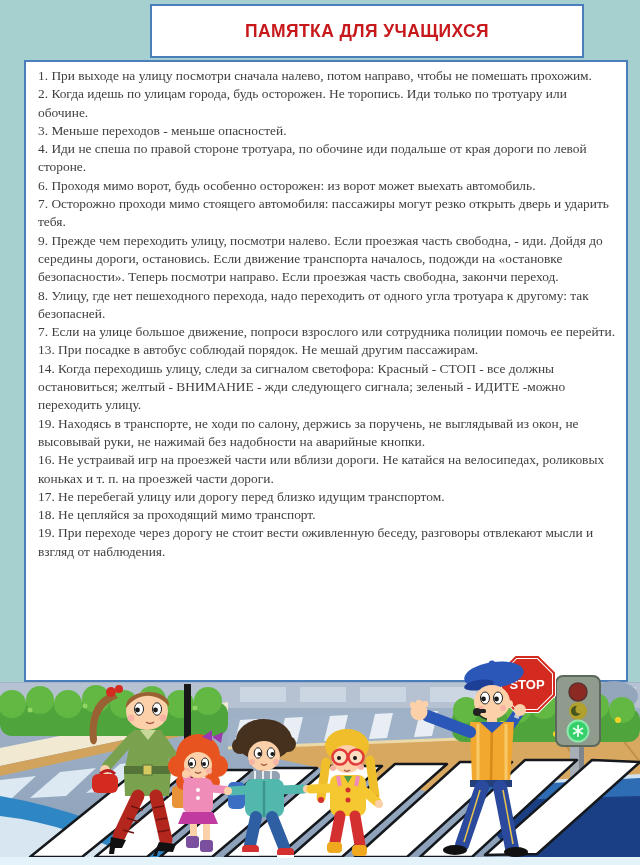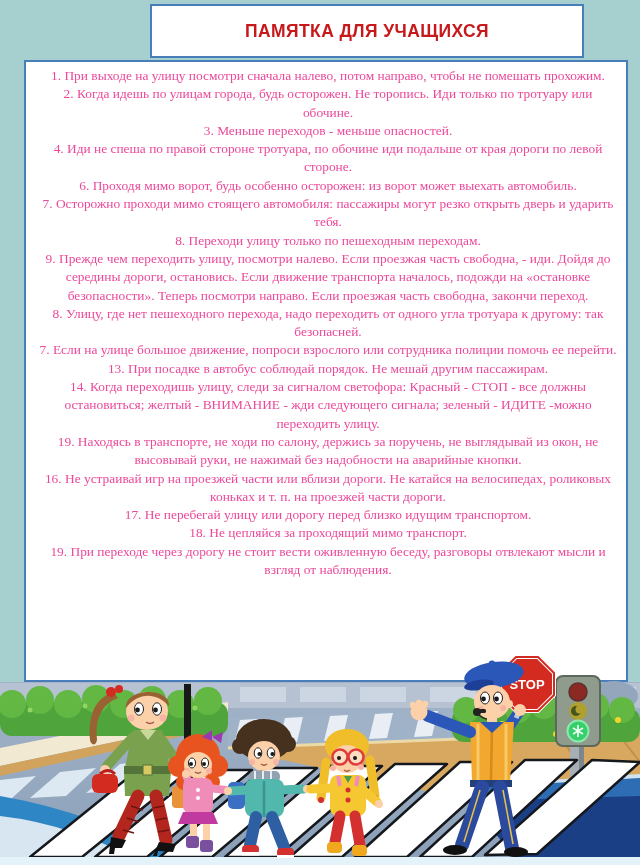--- a/index.html
+++ b/index.html
@@ -21,21 +21,21 @@
     font-weight:bold;font-size:17.5px;line-height:1.3;
     color:#c7191c;letter-spacing:.4px;white-space:nowrap;
   }
   .rules-box{
     position:absolute;left:24px;top:60px;width:604px;height:622px;
     background:#ffffff;border:2px solid #4a7ebb;box-sizing:border-box;
     padding:5px 8px 0 12px;
     z-index:1;
   }
   .rule{
-    margin:0;font-size:13.4px;line-height:18.3px;color:#ec4899;text-align:center;
+    margin:0;font-size:13.4px;line-height:18.3px;color:#404040;
   }
   .scene{
     position:absolute;left:0;top:640px;width:640px;height:225px;z-index:5;
   }
 </style>
 </head>
 <body>
 
 <div class="page">
 
@@ -43,21 +43,20 @@
     <div class="t">ПАМЯТКА  ДЛЯ УЧАЩИХСЯ</div>
   </div>
 
   <div class="rules-box">
     <p class="rule">1. При выходе на улицу посмотри сначала налево, потом направо, чтобы не помешать прохожим.</p>
     <p class="rule">2. Когда идешь по улицам города, будь осторожен. Не торопись. Иди только по тротуару или обочине.</p>
     <p class="rule">3. Меньше переходов - меньше опасностей.</p>
     <p class="rule">4. Иди не спеша по правой стороне тротуара, по обочине иди подальше от края дороги по левой стороне.</p>
     <p class="rule">6. Проходя мимо ворот, будь особенно осторожен: из ворот может выехать автомобиль.</p>
     <p class="rule">7. Осторожно проходи мимо стоящего автомобиля: пассажиры могут резко открыть дверь и ударить тебя.</p>
-    <p class="rule">8. Переходи улицу только по пешеходным переходам.</p>
     <p class="rule">9. Прежде чем переходить улицу, посмотри налево. Если проезжая часть свободна, - иди. Дойдя до середины дороги, остановись. Если движение транспорта началось, подожди на «остановке безопасности». Теперь посмотри направо. Если проезжая часть свободна, закончи переход.</p>
     <p class="rule">8. Улицу, где нет пешеходного перехода, надо переходить от одного угла тротуара к другому: так безопасней.</p>
     <p class="rule">7. Если на улице большое движение, попроси взрослого или сотрудника полиции помочь ее перейти.</p>
     <p class="rule">13. При посадке в автобус соблюдай порядок. Не мешай другим пассажирам.</p>
     <p class="rule">14. Когда переходишь улицу, следи за сигналом светофора: Красный - СТОП - все должны остановиться; желтый - ВНИМАНИЕ - жди следующего сигнала; зеленый - ИДИТЕ -можно переходить улицу.</p>
     <p class="rule">19. Находясь в транспорте, не ходи по салону, держись за поручень, не выглядывай из окон, не высовывай руки, не нажимай без надобности на аварийные кнопки.</p>
     <p class="rule">16. Не устраивай игр на проезжей части или вблизи дороги. Не катайся на велосипедах, роликовых коньках и т. п. на проезжей части дороги.</p>
     <p class="rule">17. Не перебегай улицу или дорогу перед близко идущим транспортом.</p>
     <p class="rule">18. Не цепляйся за проходящий мимо транспорт.</p>
     <p class="rule">19. При переходе через дорогу не стоит вести оживленную беседу, разговоры отвлекают мысли и взгляд от наблюдения.</p>

